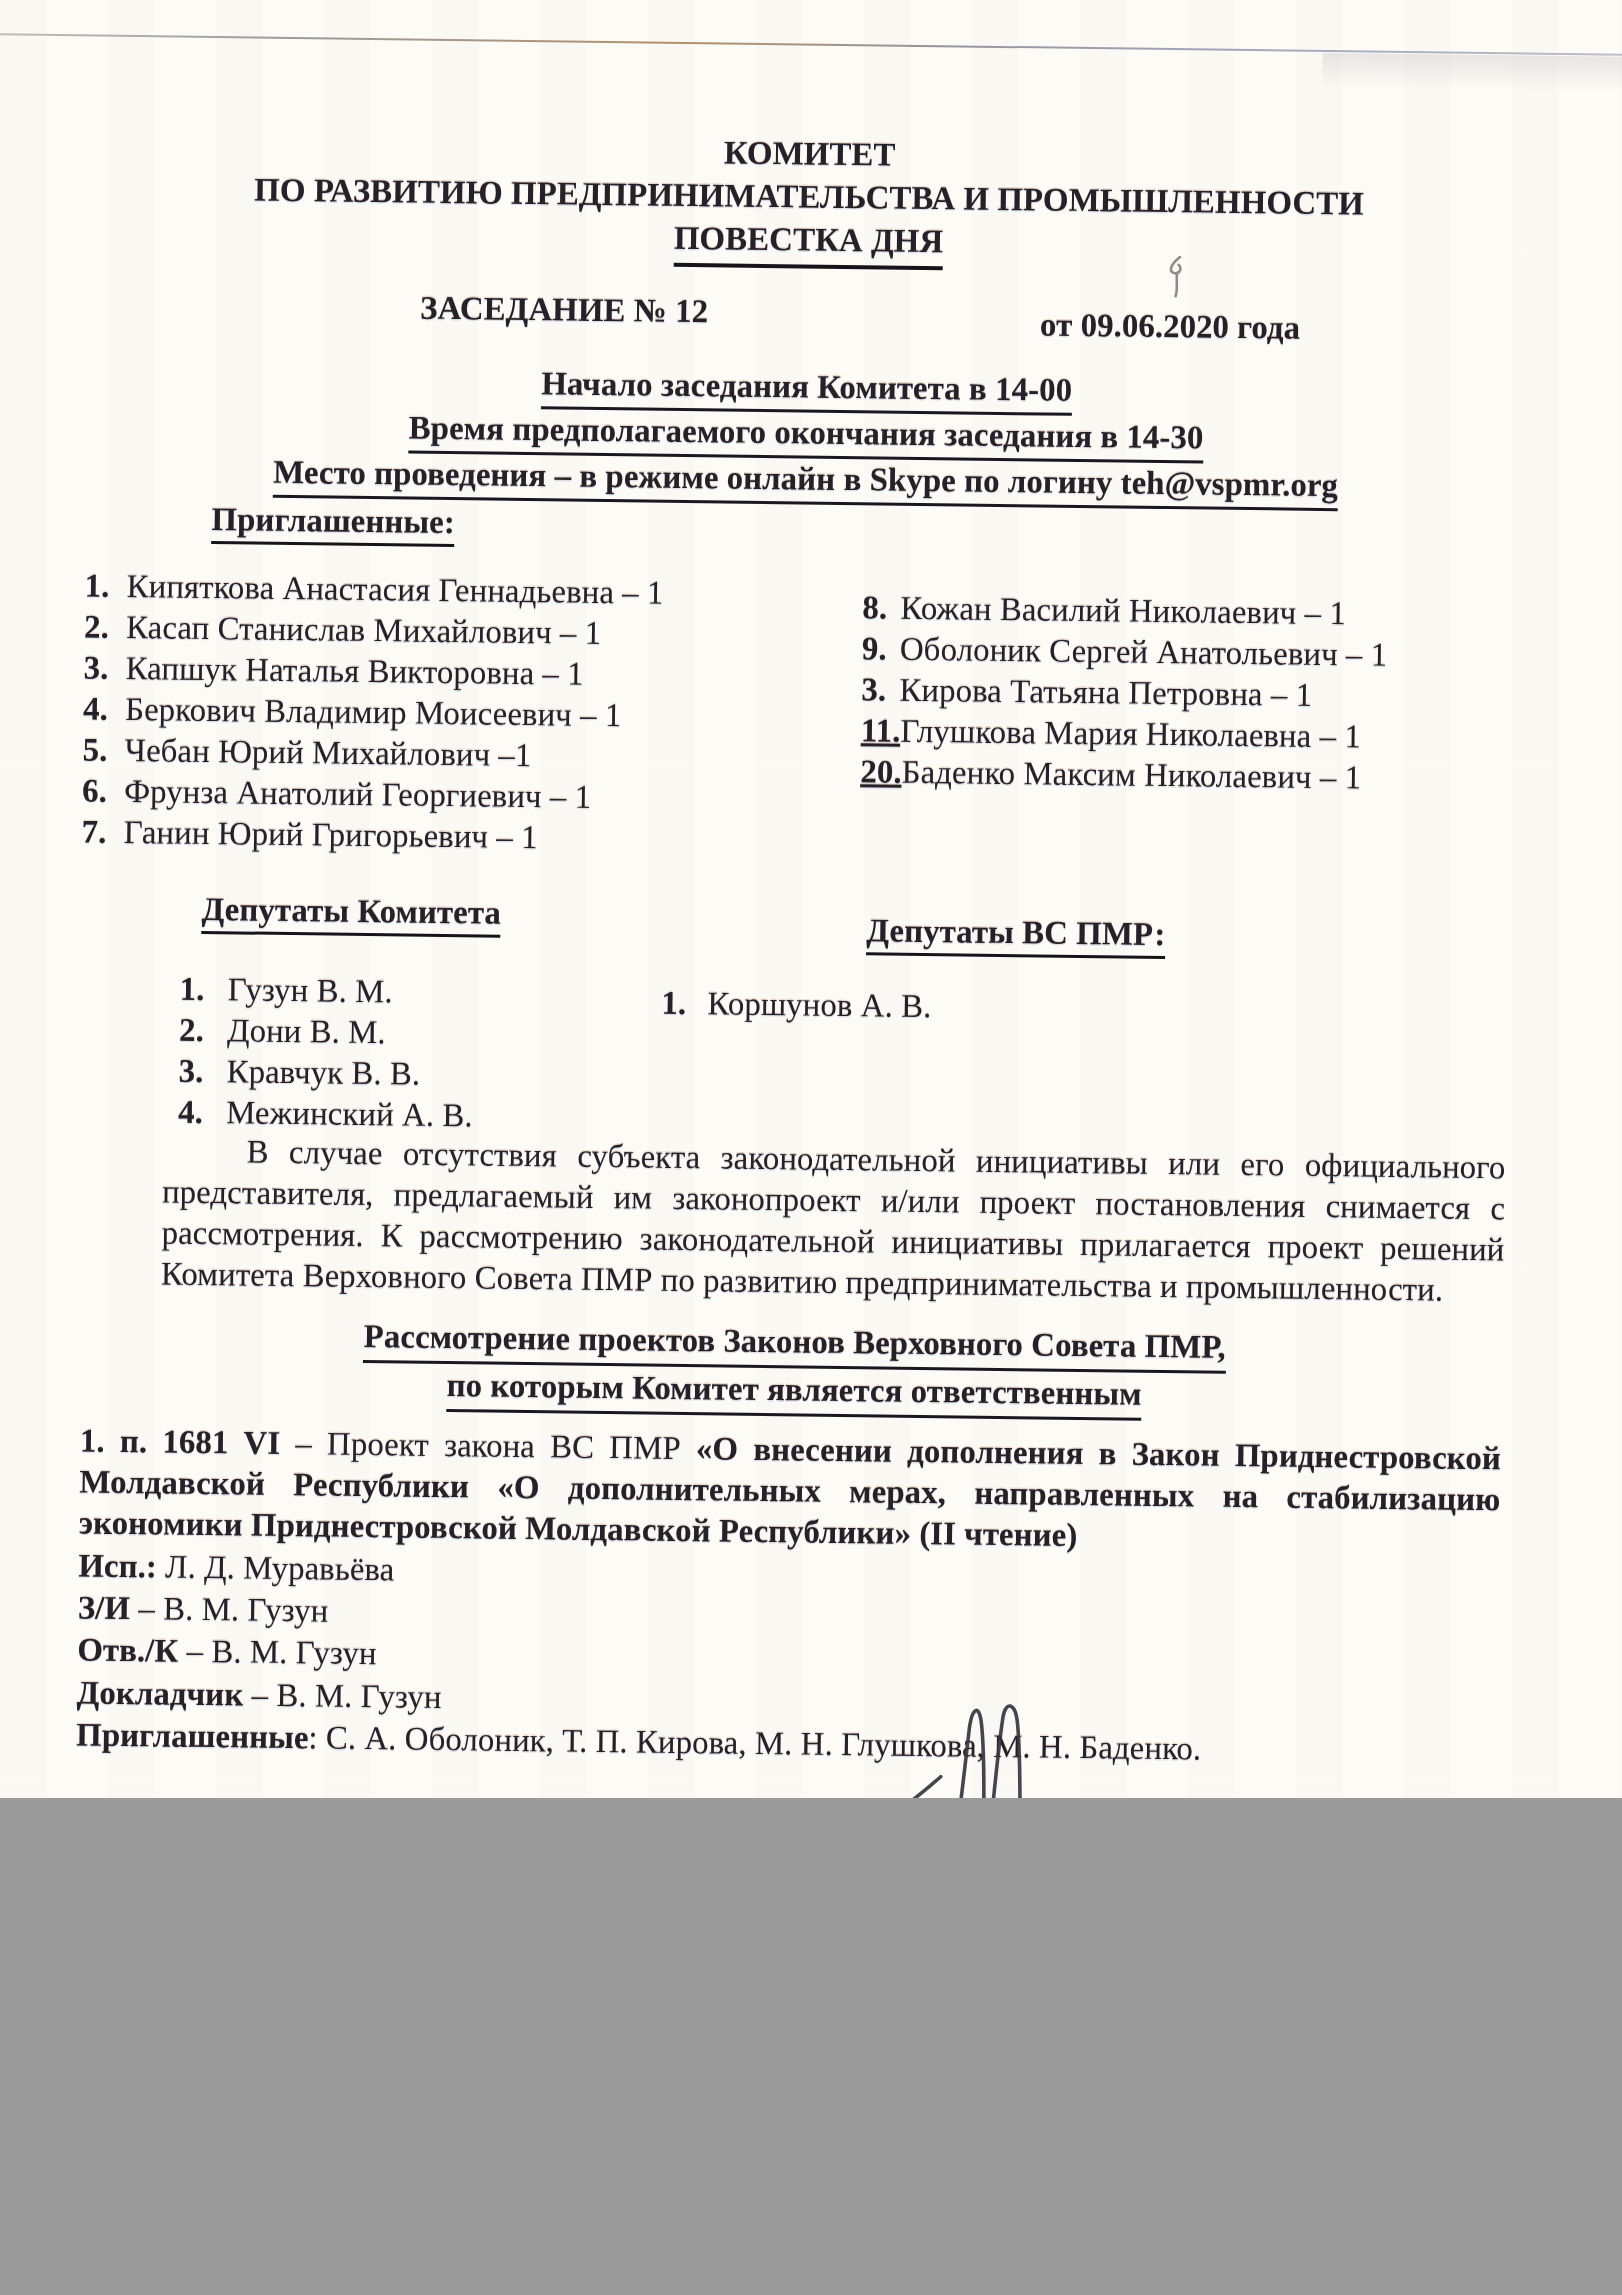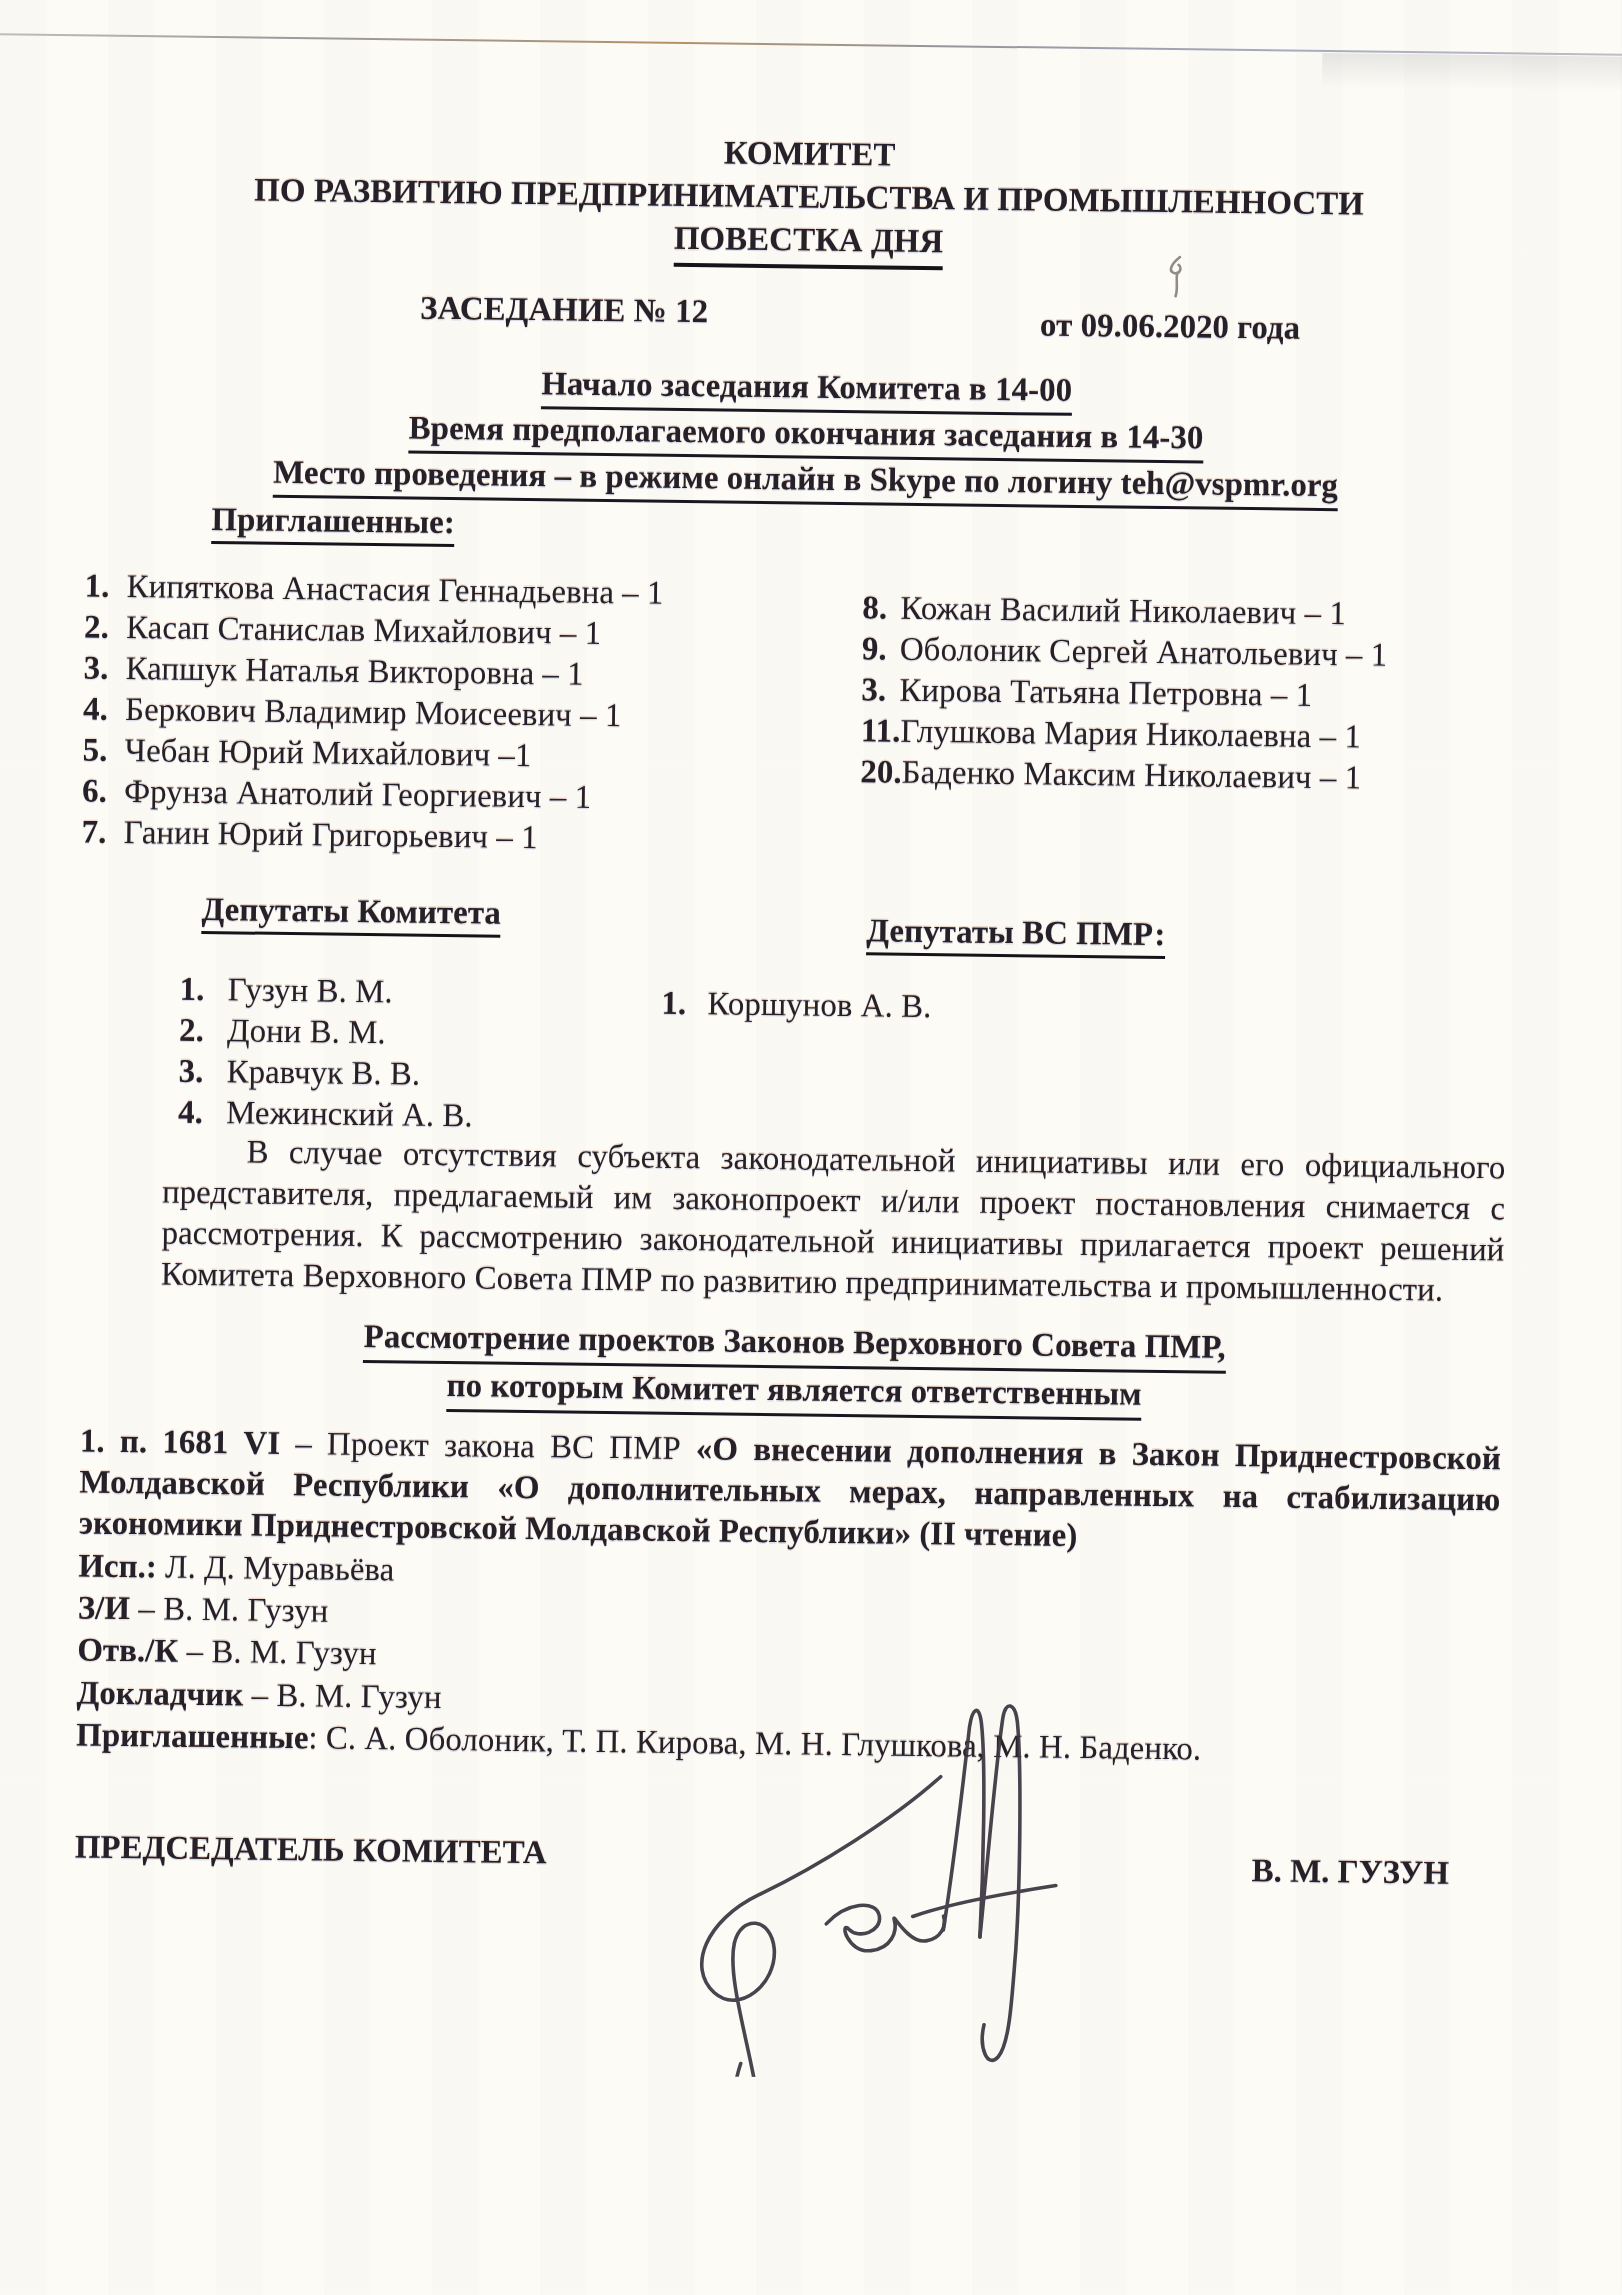--- a/index.html
+++ b/index.html
@@ -1,17 +1,17 @@
 <!DOCTYPE html>
 <html lang="ru" style="font-size:10.5px"><head>
 <meta charset="utf-8">
 <style>
   html,body{margin:0;padding:0;background:#9a9a9a;}
   .page{
-    position:relative;width:1623px;height:2295px;margin:0 auto;
+    position:relative;width:1623px;height:1798px;margin:0 auto;
     background:#fcfbf6;overflow:hidden;
     font-family:"Liberation Serif","DejaVu Serif",serif;
     font-size:33px;color:#262028;
   }
   .page::before{
     content:"";position:absolute;inset:0;pointer-events:none;
     background:repeating-linear-gradient(90deg,rgba(80,80,100,0.015) 0 46px,rgba(0,0,0,0) 46px 108px);
   }
   .tilt{position:absolute;left:0;top:0;width:1623px;height:2295px;
     transform:rotate(0.72deg);transform-origin:52px 0;}
@@ -37,21 +37,21 @@
   .session-date{left:1044px;top:9.2px;position:relative;}
   .meta{top:357px;line-height:41px;font-weight:700;}
   .inv-heading{left:218px;top:499px;}
   ol.plain{list-style:none;margin:0;padding:0;}
   ol.plain li{line-height:41px;white-space:nowrap;}
   .num{display:inline-block;font-weight:700;}
   .inv-left{left:92px;top:565px;}
   .inv-left .num{min-width:42px;}
   .inv-right{left:870px;top:577px;}
   .inv-right .num{min-width:38px;}
-  .inv-right li.tight .num{min-width:0;}
+  .inv-right li.tight .num{min-width:0;text-decoration:underline;}
   .dep-com-h{left:213px;top:889px;}
   .dep-vs-h{left:878px;top:902px;}
   .dep-com-list{left:192px;top:967px;}
   .dep-com-list .num{min-width:48px;}
   .dep-vs-list{left:674px;top:975px;}
   .dep-vs-list .num{min-width:46px;}
   .note{
     left:177px;top:1129px;width:1343px;
     line-height:41px;text-align:justify;text-indent:84px;
   }

